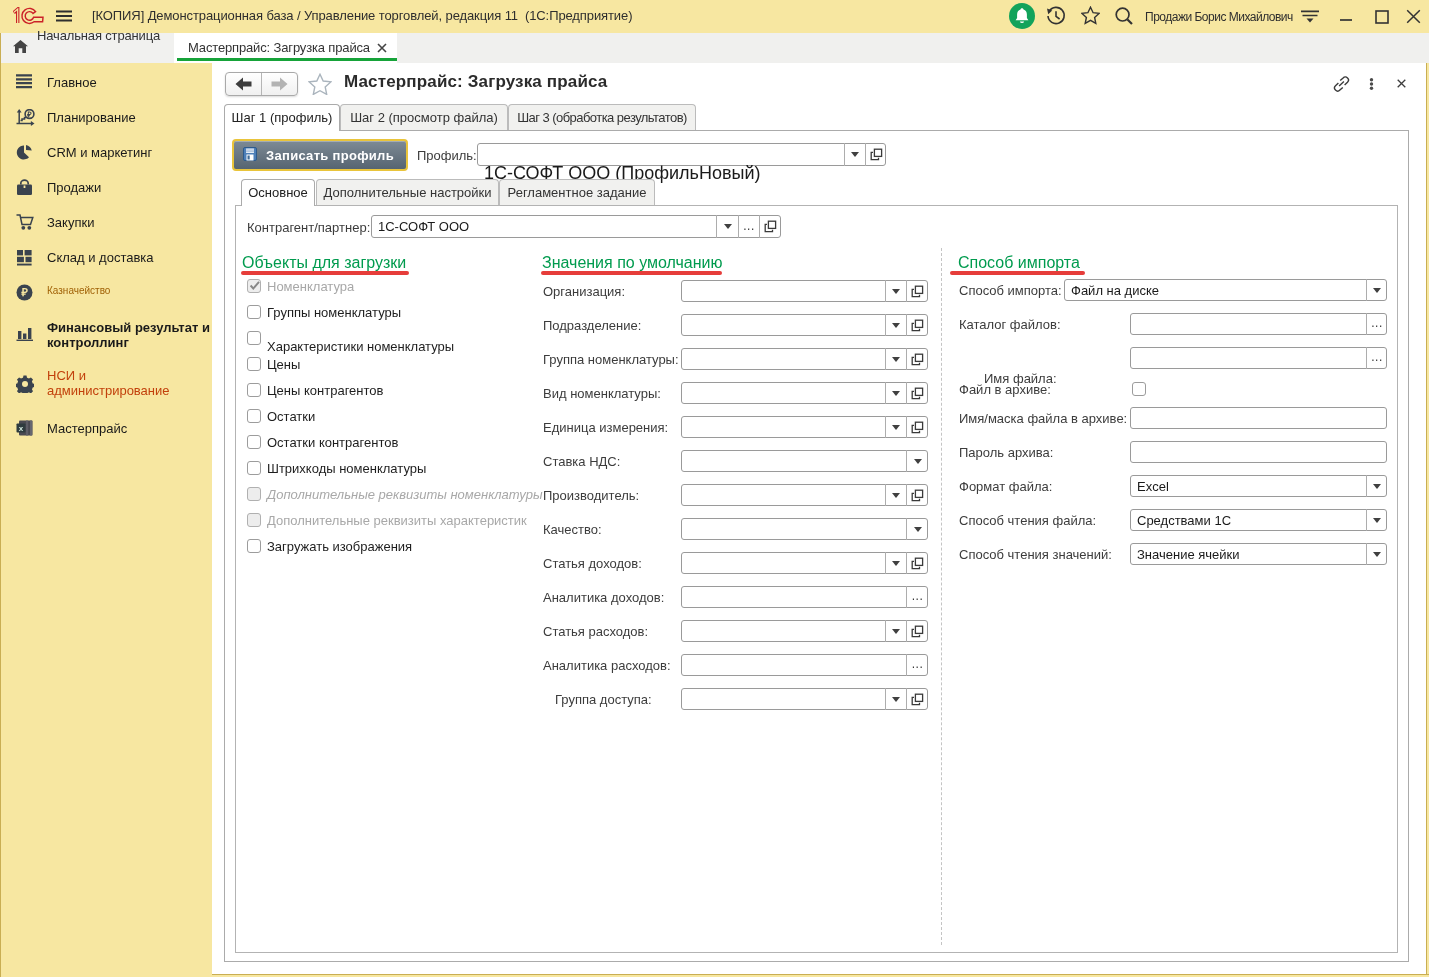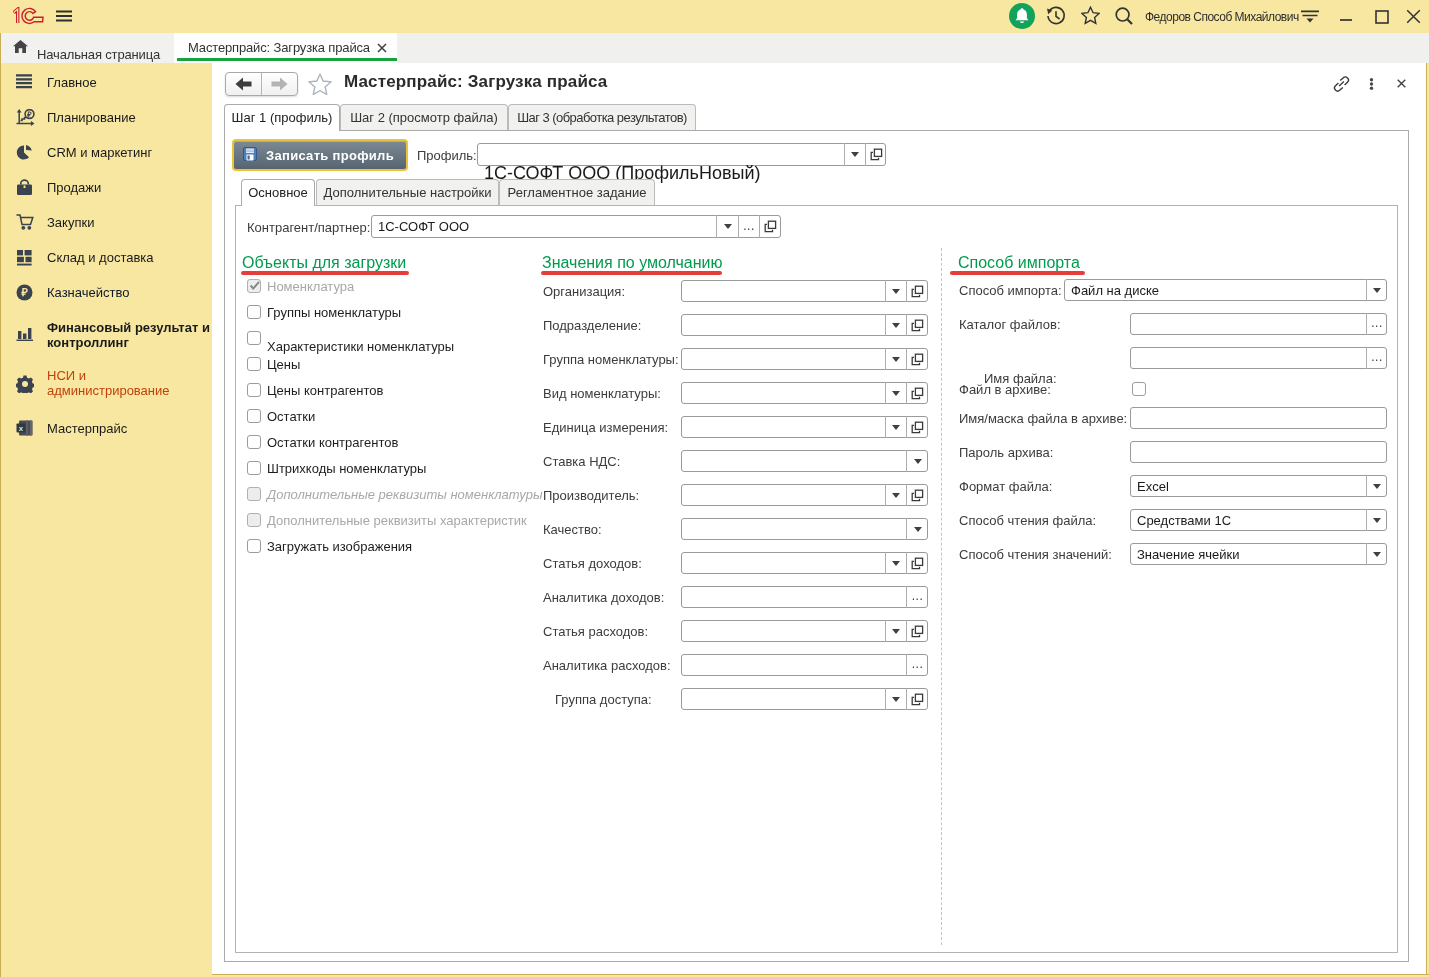--- a/index.html
+++ b/index.html
@@ -25,40 +25,41 @@
 <svg class="abs" style="left:13px;top:7px;" width="31" height="18" viewBox="0 0 31 18">
 <path d="M22.6,4.6 A7.5,7.5 0 1 0 21.1,14.8 L29.6,14.8 L30.0,10.3 L20.6,10.3 A4.3,4.3 0 1 1 20.0,6.4 Z" fill="none" stroke="#cb2128" stroke-width="1.45"></path>
 <path d="M0.8,5.6 L4.7,2.2 L4.7,15.9" fill="none" stroke="#cb2128" stroke-width="3.4"></path>
 <path d="M0.95,5.2 L4.7,1.95 L4.7,15.9" fill="none" stroke="#f7e7a1" stroke-width="1.2"></path>
 </svg>
 <svg class="abs" style="left:56px;top:10px;" width="16" height="12" viewBox="0 0 16 12">
 <g stroke="#2f2f2f" stroke-width="2">
         <path d="M0,1.4 H16 M0,6 H16 M0,10.6 H16"></path>
       </g>
     </svg>
+<div class="abs" style="left:92px;top:8px;font-size:13px;color:#2e2e2e;white-space:nowrap;letter-spacing:-0.1px;">[КОПИЯ] Демонстрационная база / Управление торговлей, редакция 11&nbsp; (1С:Предприятие)</div>
 <svg class="abs" style="left:1009px;top:3px;" width="26" height="26" viewBox="0 0 26 26">
 <circle cx="13" cy="13" r="13" fill="#12a35b"></circle>
 <path d="M13,5.2 c0.9,0 1.5,0.6 1.5,1.4 c2.2,0.7 3.4,2.5 3.4,4.8 l0,3.6 l1.5,2.2 l-12.8,0 l1.5,-2.2 l0,-3.6 c0,-2.3 1.2,-4.1 3.4,-4.8 c0,-0.8 0.6,-1.4 1.5,-1.4 z" fill="#fff"></path>
 <path d="M10.8,18.4 a2.3,2.3 0 0 0 4.4,0 z" fill="#fff"></path>
     </svg>
 <svg class="abs" style="left:1046px;top:6px;" width="20" height="20" viewBox="0 0 20 20">
 <g fill="none" stroke="#333" stroke-width="1.6">
 <path d="M3.2,5.2 A8.1,8.1 0 1 1 2,10"></path>
 <path d="M10,5.2 V10.4 L13.6,13"></path>
 </g>
       <path d="M1,2.5 L6.2,4.4 L2.2,8.2 Z" fill="#333"></path>
     </svg>
 <svg class="abs" style="left:1081px;top:6px;" width="19" height="19" viewBox="0 0 19 19">
 <path d="M9.5,1.2 L12.1,6.7 L18,7.4 L13.6,11.4 L14.8,17.3 L9.5,14.3 L4.2,17.3 L5.4,11.4 L1,7.4 L6.9,6.7 Z" fill="none" stroke="#333" stroke-width="1.4"></path>
     </svg>
 <svg class="abs" style="left:1114px;top:6px;" width="20" height="20" viewBox="0 0 20 20">
 <circle cx="8.6" cy="8.6" r="6.4" fill="none" stroke="#333" stroke-width="1.7"></circle>
 <path d="M13.5,13.5 L18,18" stroke="#333" stroke-width="2.2"></path>
     </svg>
-<div class="abs" style="left:1145px;top:10px;font-size:12px;letter-spacing:-0.5px;color:#2e2e2e;">Федоров Способ Михайлович</div>
+<div class="abs" style="left:1145px;top:10px;font-size:12px;letter-spacing:-0.5px;color:#2e2e2e;">Продажи Борис Михайлович</div>
 <svg class="abs" style="left:1301px;top:10px;" width="18" height="13" viewBox="0 0 18 13">
 <g stroke="#333" stroke-width="1.7">
         <path d="M0,1.3 H18 M1.5,5.5 H16.5"></path>
       </g>
 <path d="M5.5,8.5 L12.5,8.5 L9,12.4 Z" fill="#333"></path>
     </svg>
 <svg class="abs" style="left:1340px;top:17px;" width="12" height="5" viewBox="0 0 12 5">
       <path d="M0,3 H12" stroke="#333" stroke-width="1.7"></path>
     </svg>
 <svg class="abs" style="left:1375px;top:10px;" width="14" height="14" viewBox="0 0 14 14">
@@ -69,21 +70,21 @@
     </svg>
 <div class="abs" style="left:0;top:33px;width:1429px;height:30px;background:#f0f0ee;"></div>
 <div class="abs" style="left:0;top:33px;width:174px;height:30px;background:#f1f1ef;"></div>
 <div class="abs" style="left:174px;top:33px;width:3px;height:30px;background:#fff;"></div>
 <div class="abs" style="left:177px;top:33px;width:220px;height:30px;background:#fff;"></div>
 <div class="abs" style="left:177px;top:58px;width:220px;height:3px;background:#16a339;"></div>
 <div class="abs" style="left:0;top:33px;width:1px;height:30px;background:#c9ae53;"></div>
 <svg class="abs" style="left:13px;top:40px;" width="15" height="13" viewBox="0 0 15 13">
 <path d="M7.5,0 L15,6.2 L13,6.2 L13,13 L9.3,13 L9.3,8.3 L5.7,8.3 L5.7,13 L2,13 L2,6.2 L0,6.2 Z" fill="#444"></path>
     </svg>
-<div class="tabtxt" style="left:37px;top:47px;">Начальная страница</div>
+<div class="tabtxt" style="left:37px;top:28px;">Начальная страница</div>
 <div class="tabtxt" style="left:188px;top:40px;">Мастерпрайс: Загрузка прайса</div>
 <svg class="abs" style="left:377px;top:43px;" width="10" height="10" viewBox="0 0 10 10">
       <path d="M1,1 L9,9 M9,1 L1,9" stroke="#444" stroke-width="1.6"></path>
     </svg>
 <div class="abs" style="left:0;top:63px;width:212px;height:914px;background:#f7e7a1;"></div>
 <div class="abs" style="left:0;top:63px;width:1px;height:914px;background:#c9ae53;"></div>
 <div class="abs" style="left:16px;top:74px;width:18px;height:18px;">
       <svg width="16" height="15" viewBox="0 0 16 15">
         <g stroke="#3a434e" stroke-width="2.2">
           <path d="M0,1.4 H16 M0,5.3 H16 M0,9.2 H16 M0,13.1 H16"></path>
@@ -140,21 +141,21 @@
         </g>
       </svg>
     </div>
 <div class="abs" style="left:47px;top:250px;font-size:13px;color:#1a1a1a;white-space:nowrap;">Склад и доставка</div>
 <div class="abs" style="left:16px;top:284px;width:18px;height:18px;">
       <svg width="17" height="17" viewBox="0 0 17 17">
         <circle cx="8.5" cy="8.5" r="8" fill="#3a434e"></circle>
 <text x="8.7" y="12.4" font-size="11" font-weight="bold" fill="#f7e7a1" text-anchor="middle" font-family="Liberation Sans">₽</text>
       </svg>
     </div>
-<div class="abs" style="left:47px;top:285px;font-size:13px;color:#0f172a;white-space:nowrap;">Казначейство</div>
+<div class="abs" style="left:47px;top:285px;font-size:10px;color:#a16207;white-space:nowrap;">Казначейство</div>
 <div class="abs" style="left:16px;top:327px;width:18px;height:18px;">
       <svg width="18" height="14" viewBox="0 0 18 14">
         <g fill="#3a434e">
 <rect x="2" y="4" width="3.4" height="8"></rect>
           <rect x="7" y="6.5" width="3.4" height="5.5"></rect>
           <rect x="12" y="1" width="3.4" height="11"></rect>
 <rect x="0.5" y="12.6" width="16.5" height="1.4"></rect>
         </g>
       </svg>
     </div>

